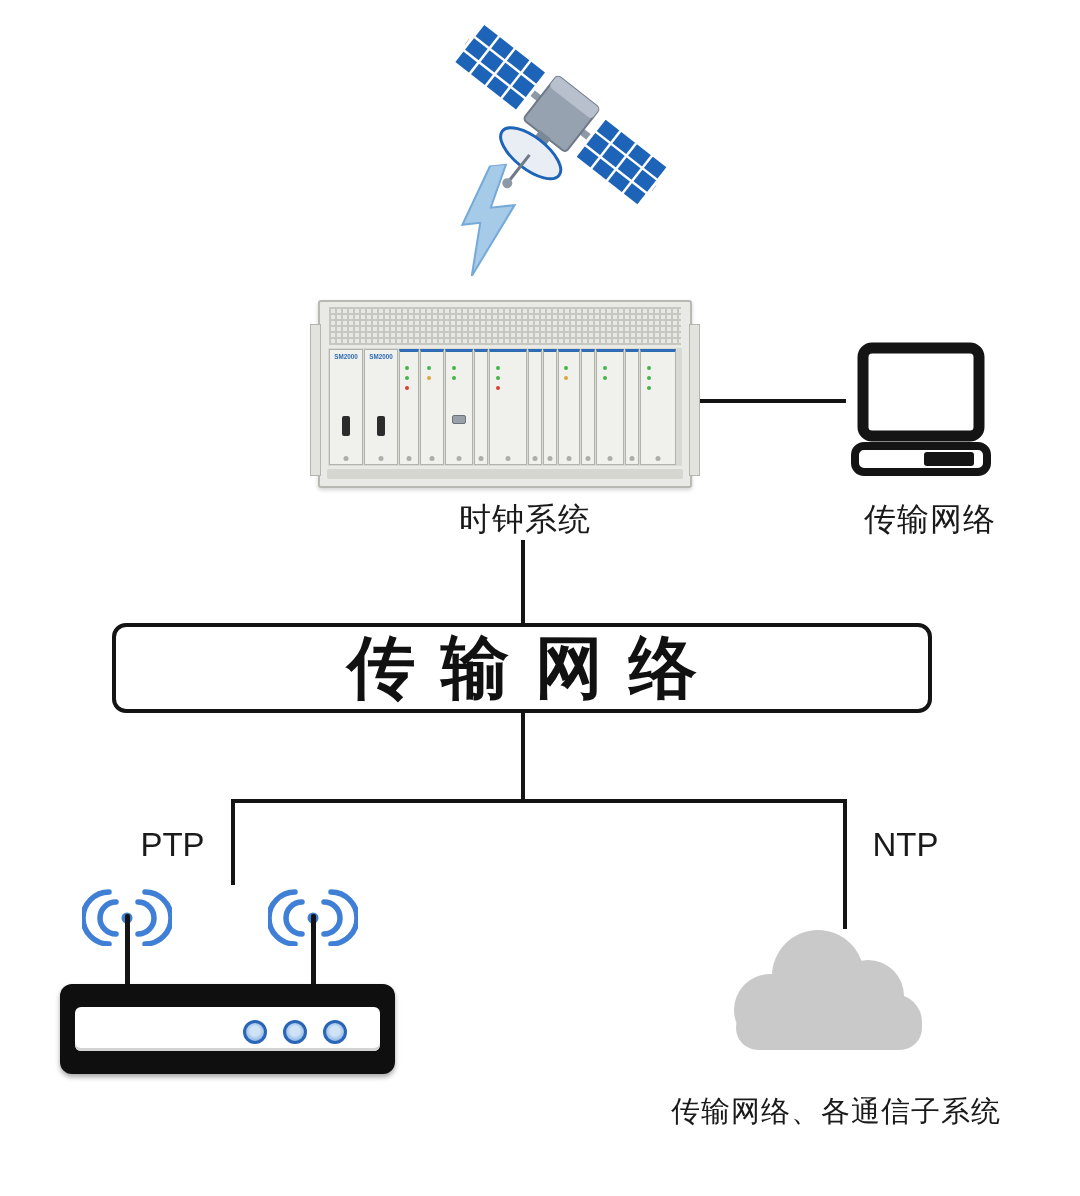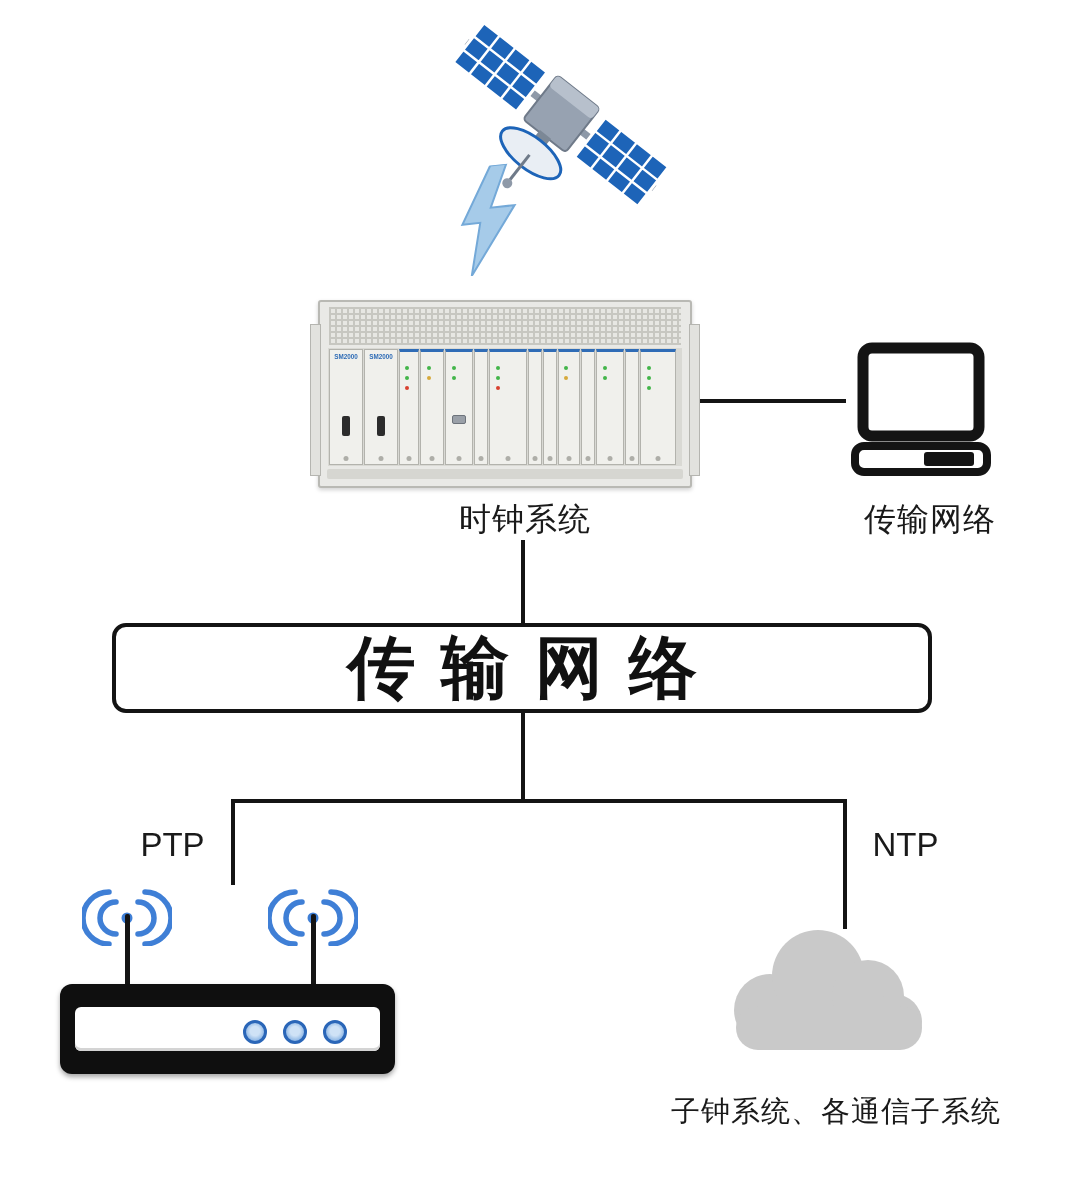--- a/index.html
+++ b/index.html
@@ -220,15 +220,15 @@
 
   <svg class="cloud" viewBox="0 0 230 155">
     <g fill="#c9c9c9">
       <circle cx="62" cy="92" r="36"></circle>
       <circle cx="110" cy="58" r="46"></circle>
       <circle cx="160" cy="78" r="36"></circle>
       <circle cx="186" cy="104" r="28"></circle>
       <rect x="28" y="88" width="186" height="44" rx="22"></rect>
     </g>
   </svg>
-  <div class="lbl small" style="left:626px;top:1092px;width:420px">子钟系统、各通信子系统</div>
+  <div class="lbl small" style="left:626px;top:1092px;width:420px">传输网络、各通信子系统</div>
 
 </div>
 
 </body></html>

